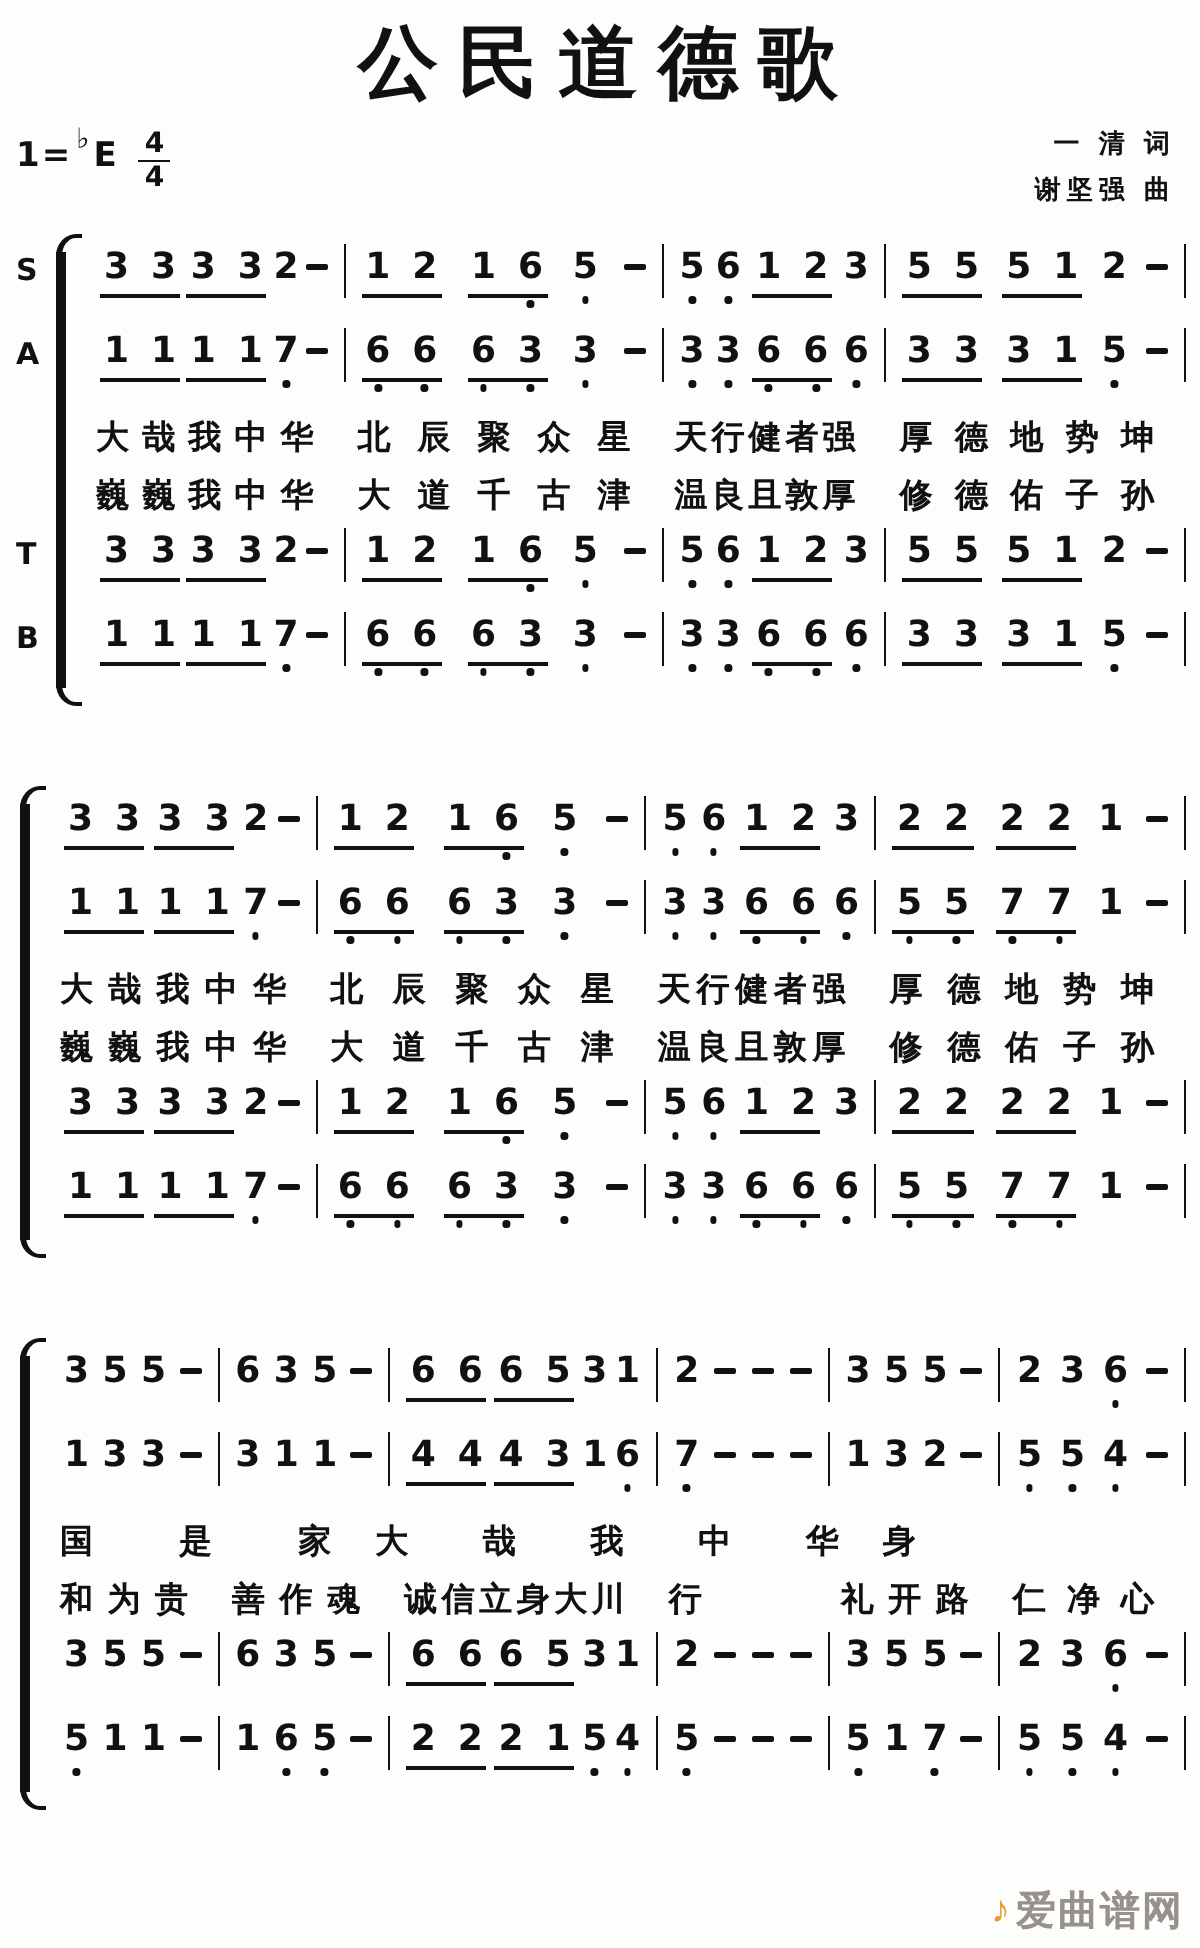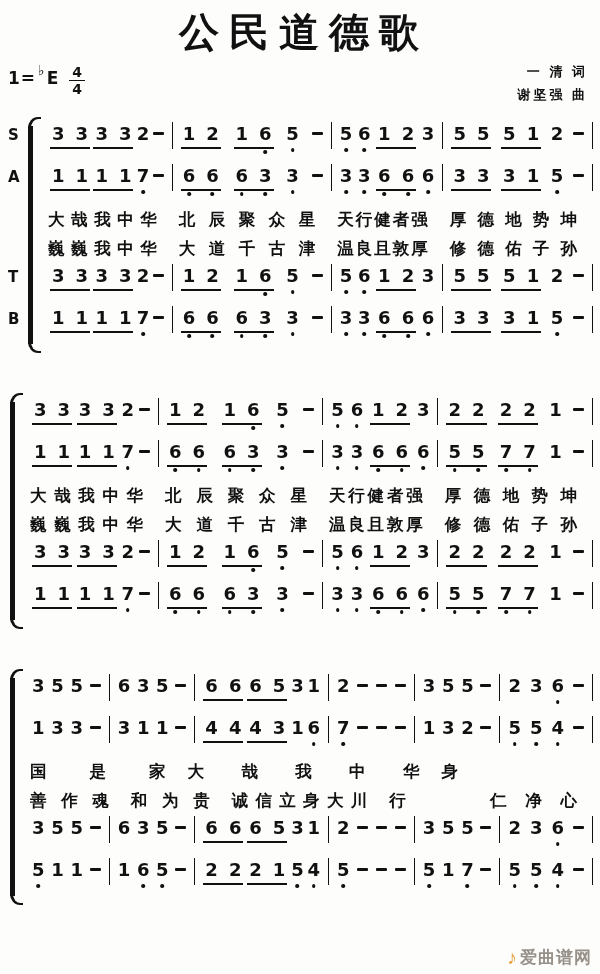--- a/index.html
+++ b/index.html
@@ -51,21 +51,21 @@
            width:3.6px; height:3.6px; background:#111; border-radius:50%; }
   .beam .dot-b { top:28px; }
   .lyrics-row { display:flex; height:29px; }
   .lyric-cell { flex-grow:1; flex-basis:0; padding:0 14px 0 6px; white-space:nowrap;
                 font-size:16.5px; font-weight:bold; line-height:26px; letter-spacing:2px;
                 text-align:justify; text-align-last:justify; }
   
   .watermark { position:absolute; right:8px; bottom:5px; display:flex; align-items:center;
                gap:3px; font-weight:bold; }
   .wm-icon { font-size:19px; line-height:19px; }
-  .wm-text { font-size:17px; letter-spacing:1px; }
+  .wm-text { font-size:20px; letter-spacing:1px; }
 </style>
 </head>
 <body>
 
 <div class="page">
 
   <h1 class="title">公民道德歌</h1>
 
   <div class="meta">
     <div class="keysig">
@@ -584,24 +584,25 @@
             <span class="note">4<span class="dot-b"></span></span>
             <span class="dash"></span>
           </div>
         </div>
         <div class="lyrics-row">
           <div class="lyric-cell" style="flex-grow: 5;">国是家</div>
           <div class="lyric-cell" style="flex-grow: 8.5;">大哉我中华</div>
           <div class="lyric-cell" style="flex-grow: 5;">身</div>
         </div>
         <div class="lyrics-row">
+          <div class="lyric-cell" style="flex-grow: 5;">和为贵</div>
           <div class="lyric-cell" style="flex-grow: 5;">善作魂</div>
-          <div class="lyric-cell" style="flex-grow: 5;">和为贵</div>
           <div class="lyric-cell" style="flex-grow: 8.5;">诚信立身大川</div>
           <div class="lyric-cell" style="flex-grow: 5;">行</div>
+          <div class="lyric-cell" style="flex-grow: 5;">礼开路</div>
           <div class="lyric-cell" style="flex-grow: 5.5;">仁净心</div>
         </div>
         <div class="music-row">
           <div class="measure" style="flex-grow: 5;">
             <span class="note">3</span>
             <span class="note">5</span>
             <span class="note">5</span>
             <span class="dash"></span>
           </div>
           <div class="measure" style="flex-grow: 5;">

